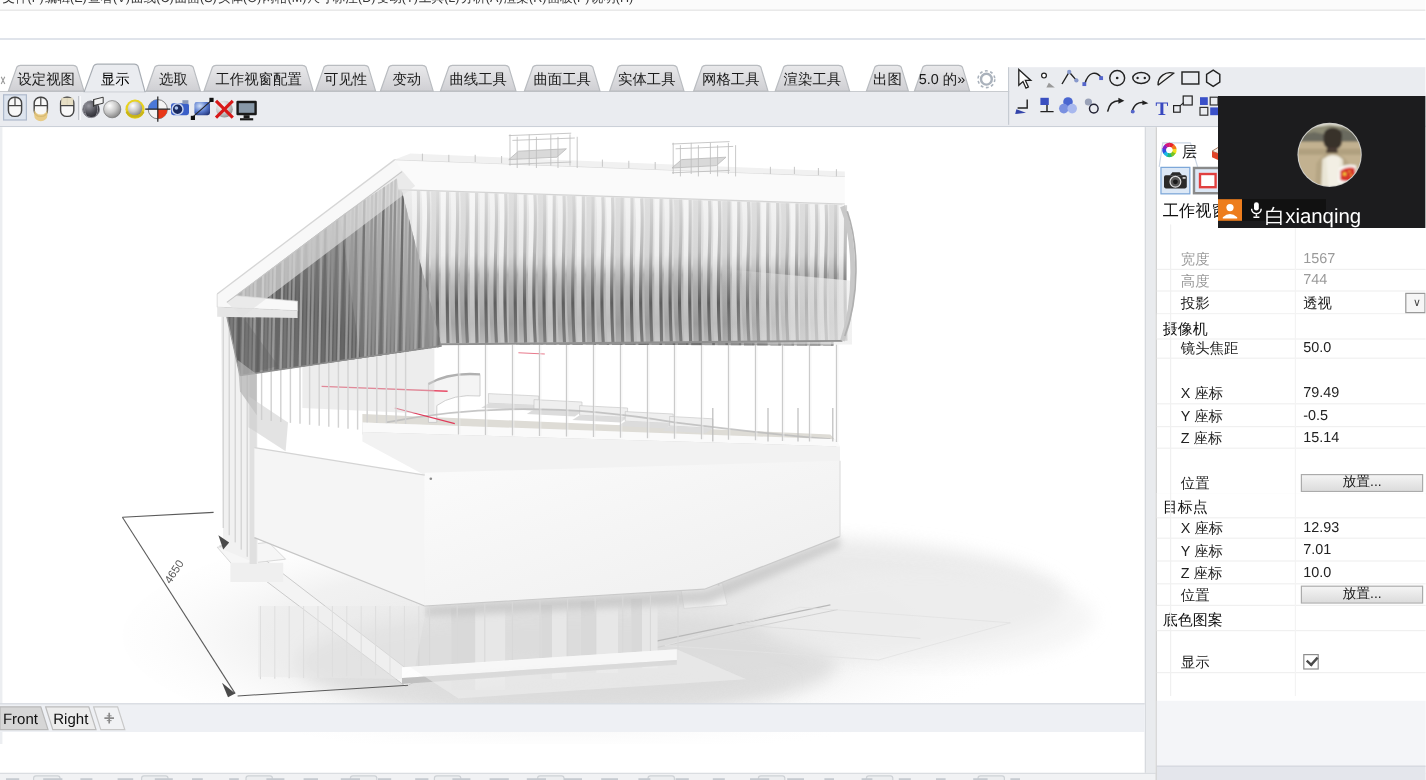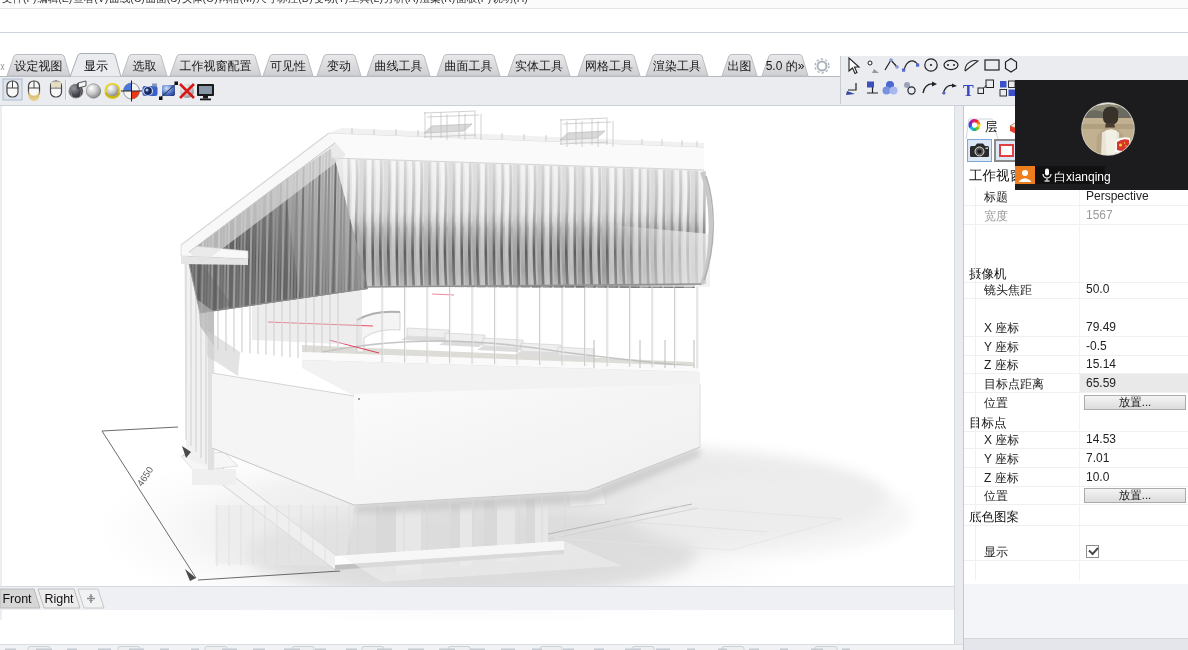--- a/index.html
+++ b/index.html
@@ -40,21 +40,21 @@
 .cbx { position:absolute; left:122px; top:3px; width:13px; height:13px; background:#fff; border:1px solid #8d8d8d; }
 .cbx:after { content:""; position:absolute; left:2px; top:1px; width:7px; height:4px; border-left:2px solid #4a4a4a; border-bottom:2px solid #4a4a4a; transform:rotate(-48deg); }
 
 #overlay { left:1015px; top:47px; width:173px; height:143px; }
 #ovhead { position:absolute; left:0; top:0; width:173px; height:33px; background:#3f4043; }
 #ovhead .t { position:absolute; left:10px; top:10px; font-size:12px; color:#e8e8e8; }
 #ovbody { position:absolute; left:0; top:33px; width:173px; height:110px; background:#1c1c1e; }
 #nmbar { position:absolute; left:0; top:86px; height:18px; }
 #nmbar .orange { position:absolute; left:0; top:0; width:20px; height:18px; background:#ed7d1d; }
 #nmbar .black { position:absolute; left:20px; top:0; width:70px; height:18px; background:#111111; }
-#nmbar .nm { position:absolute; left:39px; top:3px; font-size:12px; color:#fff; white-space:nowrap; }
+#nmbar .nm { position:absolute; left:39px; top:3px; font-size:17px; color:#fff; white-space:nowrap; }
 </style>
 </head>
 <body>
 <div id="app">
   <div id="menubar" class="abs">
       <div class="mtxt">文件(F) 编辑(E) 查看(V) 曲线(C) 曲面(S) 实体(O) 网格(M) 尺寸标注(D) 变动(T) 工具(L) 分析(A) 渲染(R) 面板(P) 说明(H)</div>
     </div>
   <div id="cmd" class="abs">
       <div class="ln"></div>
     </div>
@@ -778,62 +778,63 @@
       <svg width="25" height="23" viewBox="0 0 25 23" style="position:absolute;left:3px;top:33px">
         <rect x="3" y="7" width="19" height="11" rx="1.5" fill="#2a2a2a"></rect>
         <path d="M8,7 L10,4.5 L16,4.5 L18,7" fill="#2a2a2a"></path>
         <circle cx="12.5" cy="12.5" r="4.5" fill="#555" stroke="#ddd" stroke-width="1"></circle>
         <circle cx="12.5" cy="12.5" r="2" fill="#1a1a1a"></circle>
         <rect x="18.5" y="8.5" width="2.5" height="1.5" fill="#ccc"></rect>
       </svg>
       <div class="abs" style="left:30px;top:33px;width:25px;height:23px;background:#dce8f6;border:2px solid #8a8a8a;"></div>
       <div class="abs" style="left:35px;top:38px;width:15px;height:13px;background:#fff;border:2px solid #e04040;"></div>
       <div class="abs" style="left:5px;top:61px;font-size:13.5px;color:#111;">工作视窗</div>
-      <div class="prow" style="top:81px;height:19px;">
-        <div class="lab">标题</div>
-        <div class="val">Perspective</div>
-      </div>
       <div class="prow dis" style="top:100px;height:19px;">
         <div class="lab">宽度</div>
         <div class="val">1567</div>
       </div>
+      <div class="prow dis" style="top:118px;height:19px;">
+        <div class="lab">高度</div>
+        <div class="val">744</div>
+      </div>
+      <div class="prow" style="top:137px;height:19px;">
+        <div class="lab">投影</div>
+        <div class="val">透视</div>
+        <div style="position:absolute;right:1px;top:1px;width:17px;height:17px;background:#f6f6f6;border:1px solid #9a9a9a;"></div>
+        <div style="position:absolute;right:5px;top:4px;font-size:9px;color:#444;">∨</div>
+      </div>
       <div class="psec" style="top:156px;height:21px;">
         <span style="top:4px;">摄像机</span>
       </div>
       <div class="prow" style="top:174px;height:19px;">
         <div class="lab">镜头焦距</div>
         <div class="val">50.0</div>
       </div>
       <div class="prow" style="top:212px;height:19px;">
         <div class="lab">X 座标</div>
         <div class="val">79.49</div>
       </div>
       <div class="prow" style="top:231px;height:19px;">
         <div class="lab">Y 座标</div>
         <div class="val">-0.5</div>
       </div>
       <div class="prow" style="top:249px;height:19px;">
         <div class="lab">Z 座标</div>
         <div class="val">15.14</div>
       </div>
-      <div class="prow" style="top:268px;height:19px;">
-        <div class="lab">目标点距离</div>
-        <div style="position:absolute;left:115px;top:0;width:110px;height:18px;background:#e9e9e9;"></div>
-        <div class="val">65.59</div>
-      </div>
       <div class="prow" style="top:287px;height:19px;">
         <div class="lab">位置</div>
         <div class="pbtn">放置...</div>
       </div>
       <div class="psec" style="top:305px;height:21px;">
         <span style="top:4px;">目标点</span>
       </div>
       <div class="prow" style="top:324px;height:19px;">
         <div class="lab">X 座标</div>
-        <div class="val">14.53</div>
+        <div class="val">12.93</div>
       </div>
       <div class="prow" style="top:343px;height:19px;">
         <div class="lab">Y 座标</div>
         <div class="val">7.01</div>
       </div>
       <div class="prow" style="top:362px;height:19px;">
         <div class="lab">Z 座标</div>
         <div class="val">10.0</div>
       </div>
       <div class="prow" style="top:380px;height:19px;">

